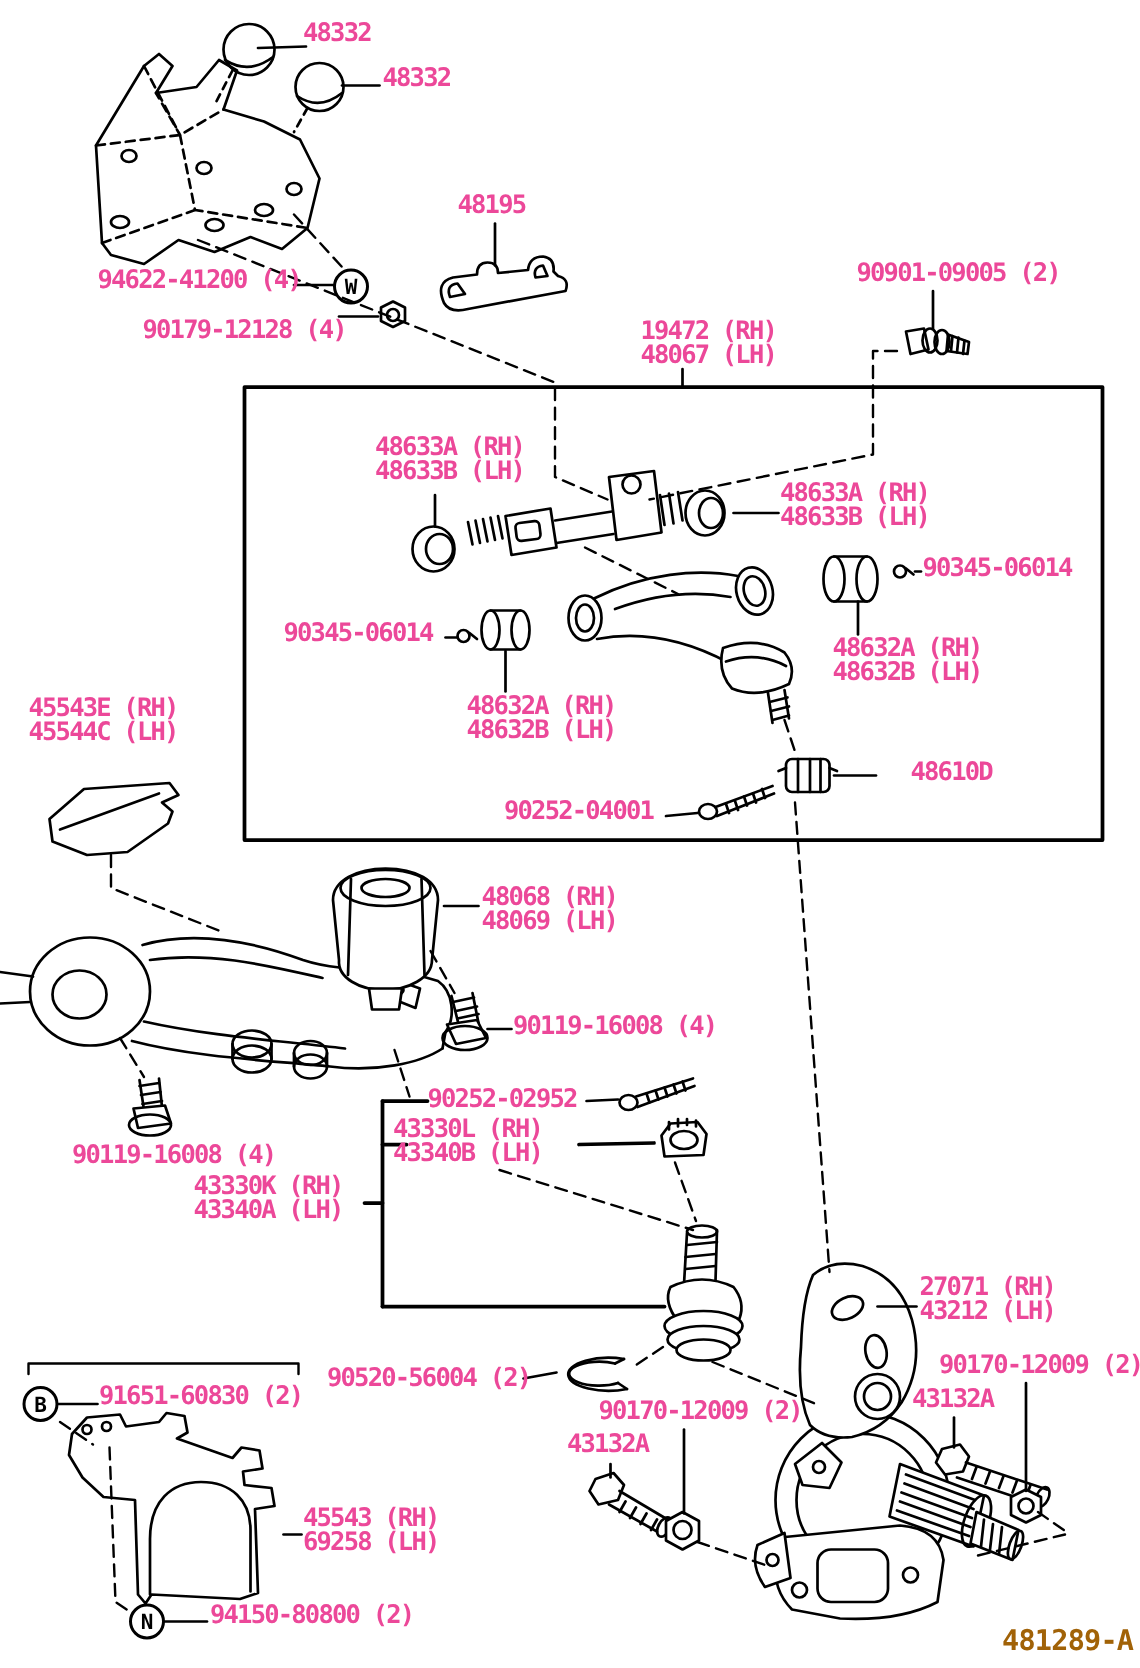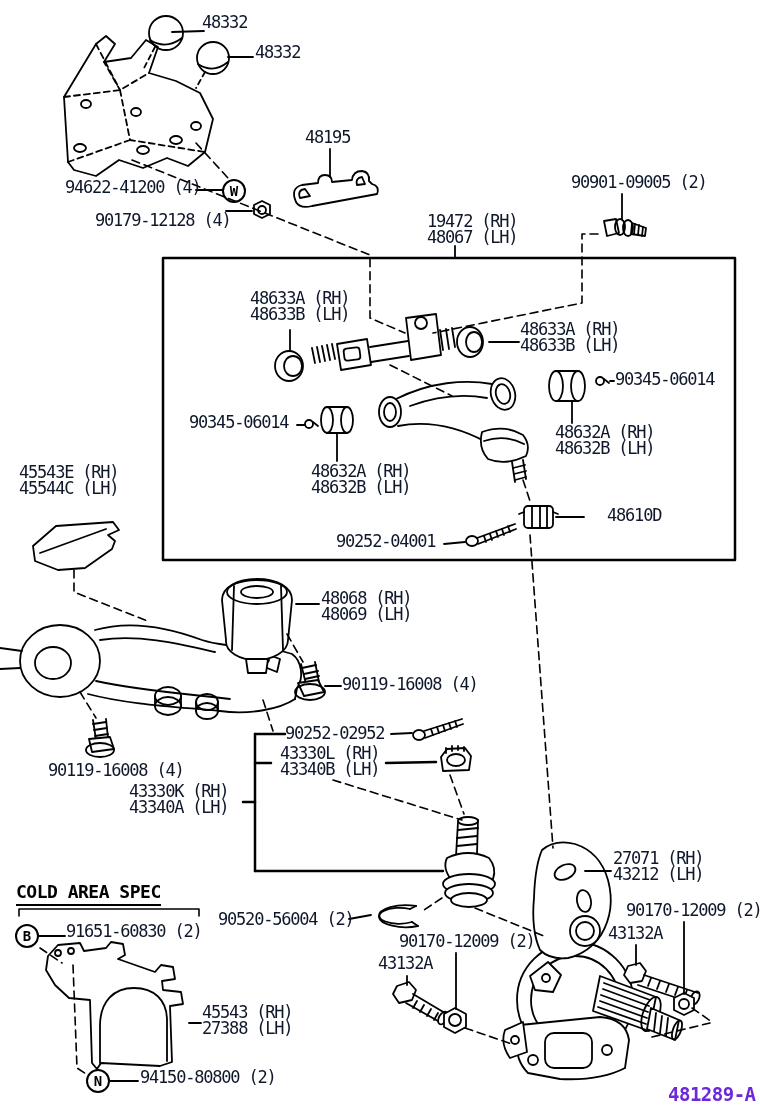--- a/index.html
+++ b/index.html
@@ -2,30 +2,30 @@
 <html><head>
 <meta charset="utf-8">
 <style>
   html,body{margin:0;padding:0;background:#fff;}
   .stage{
     position:relative;width:760px;height:1112px;background:#fff;overflow:hidden;
     font-family:"DejaVu Sans Mono",monospace;
   }
   .art{position:absolute;left:0;top:0;}
   .lbl{
-    position:absolute;color:#0f172a;font-weight:normal;font-size:17px;
+    position:absolute;color:#ec4899;font-weight:bold;font-size:17px;
     letter-spacing:-1.2px;line-height:16px;white-space:nowrap;
   }
   .lbl div{white-space:nowrap;}
   .heading{
     position:absolute;color:#000;font-weight:bold;font-size:18px;
     letter-spacing:-0.5px;white-space:nowrap;border-bottom:2px solid #000;padding-bottom:2px;
   }
   .code{
-    position:absolute;color:#6d28d9;font-weight:bold;font-size:19px;letter-spacing:-0.5px;
+    position:absolute;color:#a16207;font-weight:bold;font-size:19px;letter-spacing:-0.5px;
   }
 </style>
 </head>
 <body>
 
 <div class="stage">
 
 <svg class="art" width="760" height="1112" viewBox="0 0 760 1112" fill="none" stroke="#000" stroke-width="1.8" stroke-linecap="round" stroke-linejoin="round">
 
   <rect x="163" y="258" width="572" height="302" stroke-width="2.5"></rect>
@@ -387,21 +387,21 @@
 
 <div class="lbl" style="left:321px;top:590px">
   <div>48068 (RH)</div>
   <div>48069 (LH)</div>
 </div>
 
 <div class="lbl" style="left:342px;top:676px">90119-16008 (4)</div>
 <div class="lbl" style="left:48px;top:762px">90119-16008 (4)</div>
 <div class="lbl" style="left:285px;top:725px">90252-02952</div>
 
-<div class="lbl" style="left:280px;top:745px">
+<div class="lbl" style="left:262px;top:745px">
   <div>43330L (RH)</div>
   <div>43340B (LH)</div>
 </div>
 
 <div class="lbl" style="left:129px;top:783px">
   <div>43330K (RH)</div>
   <div>43340A (LH)</div>
 </div>
 
 <div class="lbl" style="left:218px;top:911px">90520-56004 (2)</div>
@@ -409,25 +409,24 @@
 <div class="lbl" style="left:613px;top:850px">
   <div>27071 (RH)</div>
   <div>43212 (LH)</div>
 </div>
 
 <div class="lbl" style="left:626px;top:902px">90170-12009 (2)</div>
 <div class="lbl" style="left:608px;top:925px">43132A</div>
 <div class="lbl" style="left:399px;top:933px">90170-12009 (2)</div>
 <div class="lbl" style="left:378px;top:955px">43132A</div>
 
-<div class="heading" style="left:16px;top:881px">COLD AREA SPEC</div>
 <div class="lbl" style="left:66px;top:923px">91651-60830 (2)</div>
 
 <div class="lbl" style="left:202px;top:1004px">
   <div>45543 (RH)</div>
-  <div>27388 (LH)</div>
+  <div>69258 (LH)</div>
 </div>
 
 <div class="lbl" style="left:140px;top:1069px">94150-80800 (2)</div>
 
 <div class="code" style="left:668px;top:1083px">481289-A</div>
 
 </div>
 
 </body></html>

